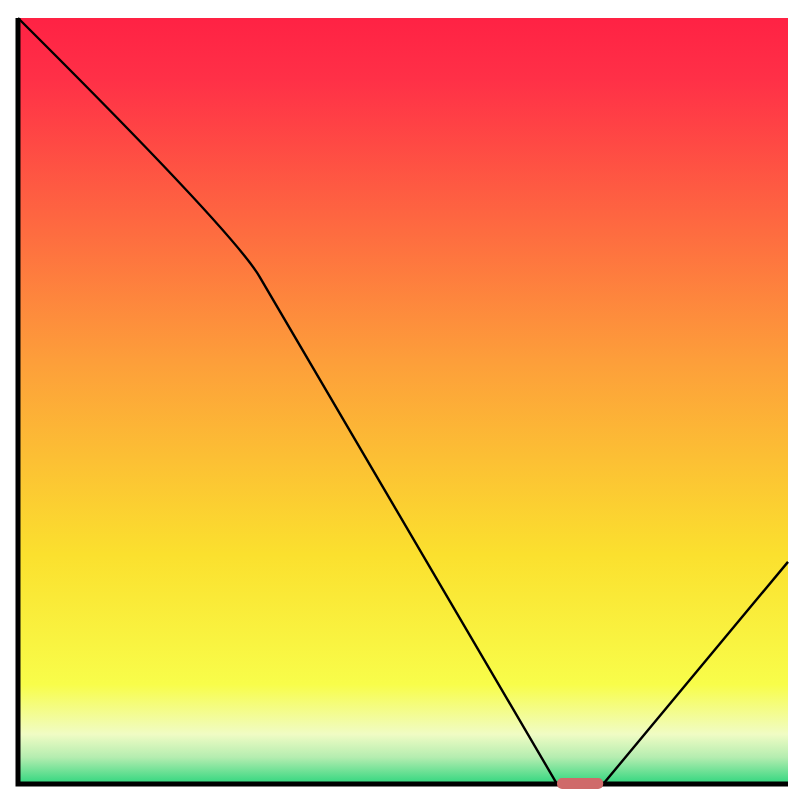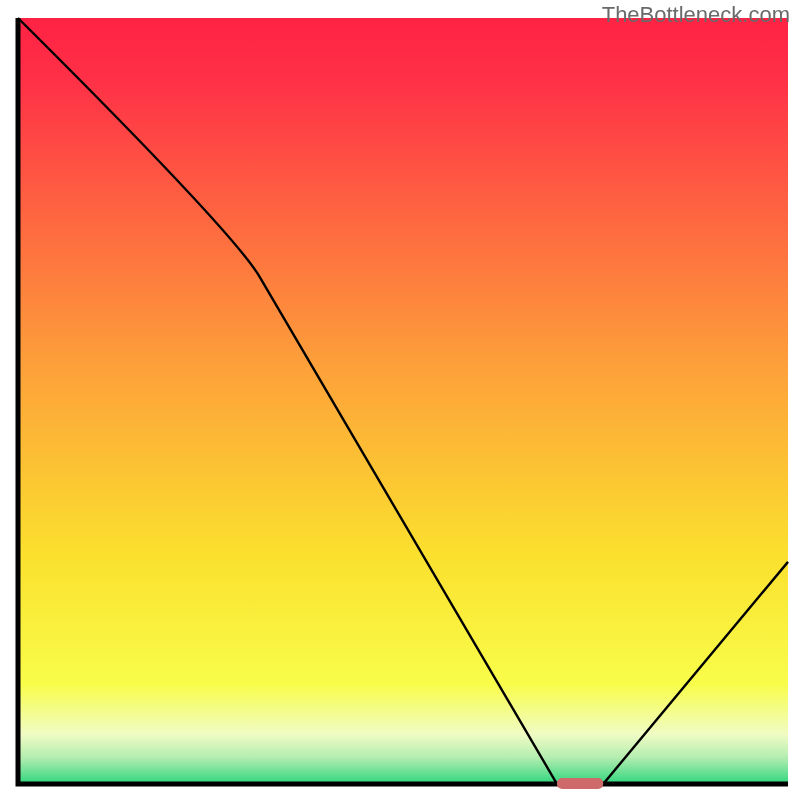--- a/index.html
+++ b/index.html
@@ -28,21 +28,20 @@
   svg {
     position: absolute;
     top: 0;
     left: 0;
   }
 </style>
 </head>
 <body>
 <div class="container">
 
-<div class="watermark">TheBottleneck.com</div>
 
 <svg width="800" height="800">
   <defs>
     <linearGradient id="bg-grad" x1="0" y1="0" x2="0" y2="1">
           <stop offset="0%" stop-color="#ff2244"></stop>
           <stop offset="8%" stop-color="#ff3047"></stop>
           <stop offset="45%" stop-color="#fd9f3a"></stop>
           <stop offset="70%" stop-color="#fbe02e"></stop>
           <stop offset="87%" stop-color="#f8fd4a"></stop>
           <stop offset="93.5%" stop-color="#f0fcc4"></stop>

